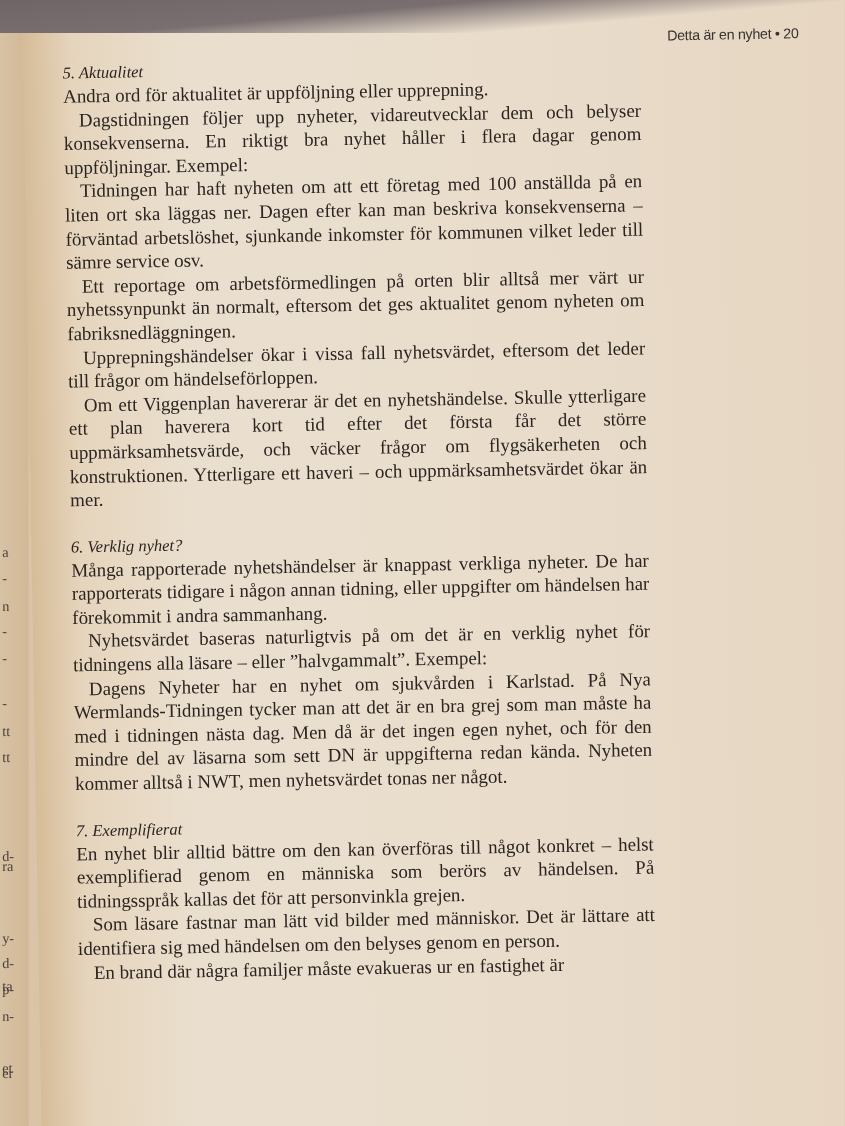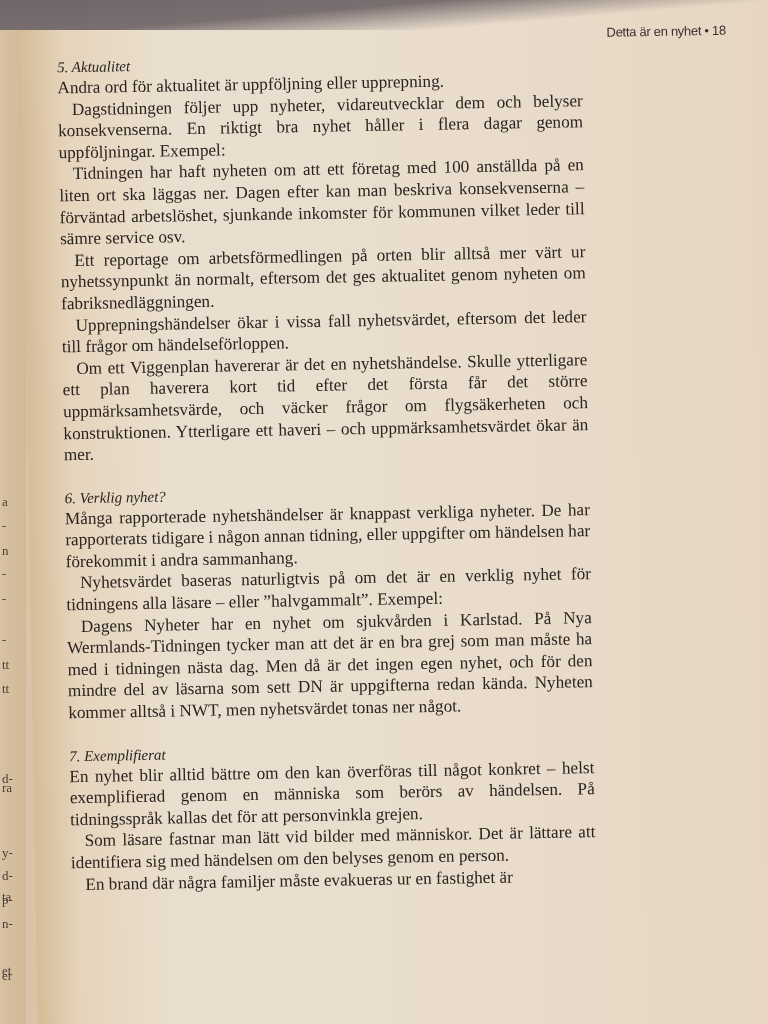--- a/index.html
+++ b/index.html
@@ -64,21 +64,21 @@
   <span class="prev-frag" style="top:916px">n-</span>
   <span class="prev-frag" style="top:889px">ta</span>
   <span class="prev-frag" style="top:963px">et</span>
   <span class="prev-frag" style="top:968px">er</span>
 </div>
 
 <div class="page">
   <div class="running-head">
     <span>Detta är en nyhet</span>
     <span>•</span>
-    <span>18</span>
+    <span>20</span>
   </div>
 
   <div class="text-block">
     <div class="section">
       <p class="heading">5. Aktualitet</p>
       <p class="para">Andra ord för aktualitet är uppföljning eller upprepning.</p>
       <p class="para indent">Dagstidningen följer upp nyheter, vidareutvecklar dem och belyser konsekvenserna. En riktigt bra nyhet håller i flera dagar genom uppföljningar. Exempel:</p>
       <p class="para indent">Tidningen har haft nyheten om att ett företag med 100 anställda på en liten ort ska läggas ner. Dagen efter kan man beskriva konsekvenserna – förväntad arbetslöshet, sjunkande inkomster för kommunen vilket leder till sämre service osv.</p>
       <p class="para indent">Ett reportage om arbetsförmedlingen på orten blir alltså mer värt ur nyhetssynpunkt än normalt, eftersom det ges aktualitet genom nyheten om fabriksnedläggningen.</p>
       <p class="para indent">Upprepningshändelser ökar i vissa fall nyhetsvärdet, eftersom det leder till frågor om händelseförloppen.</p>

